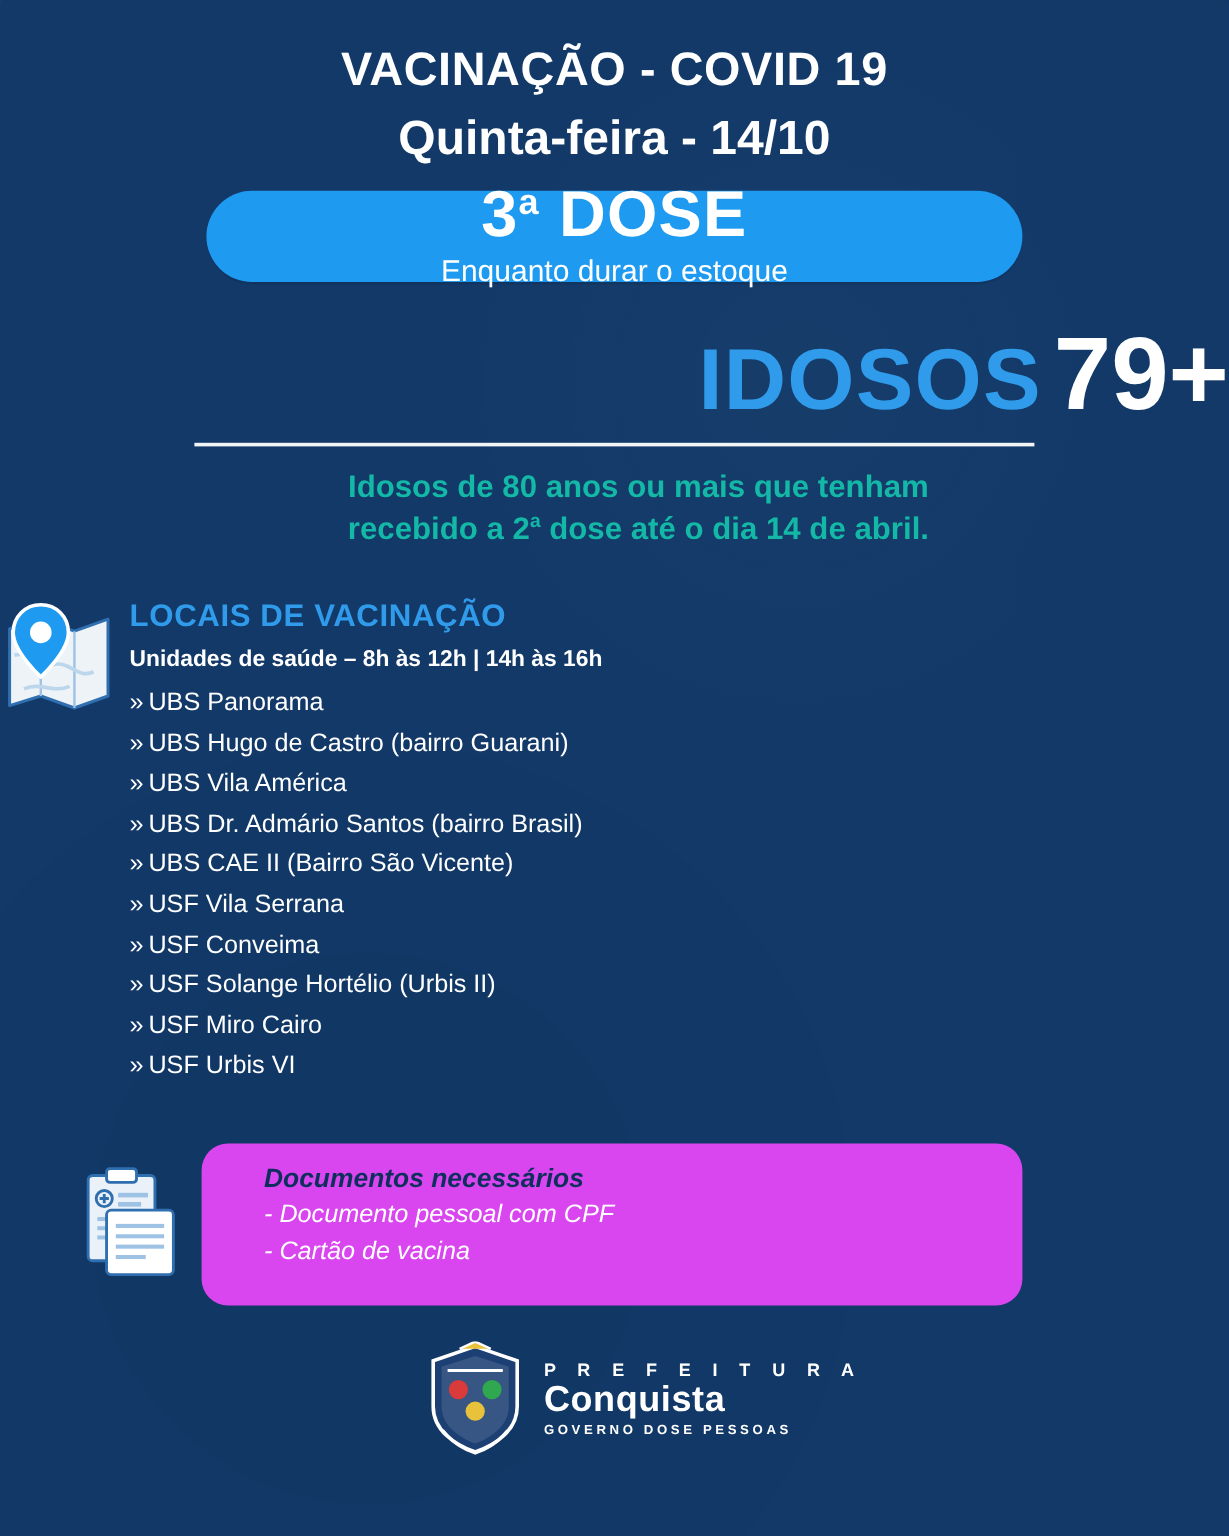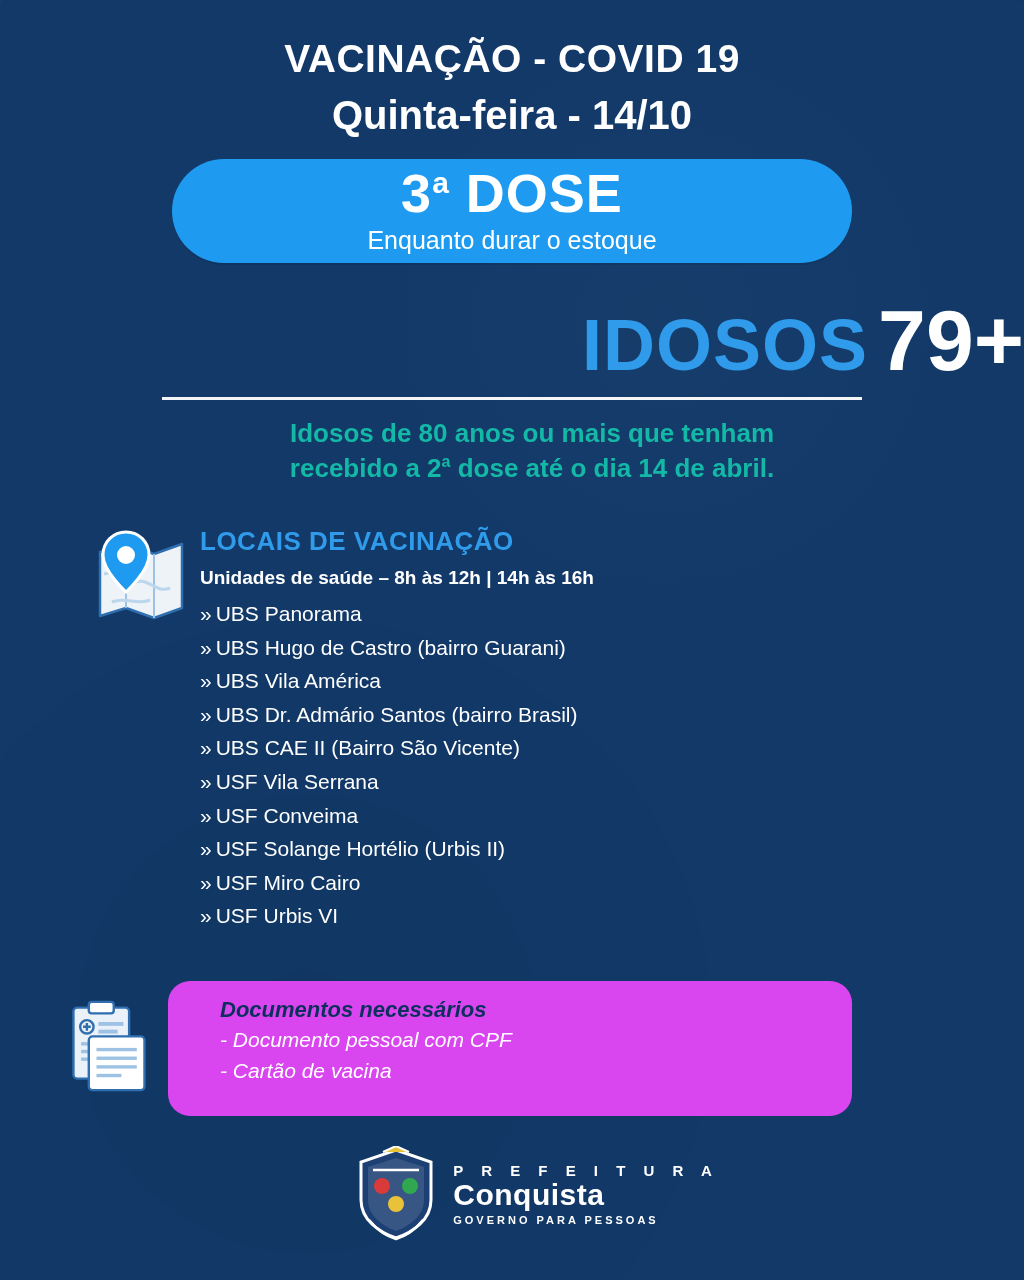--- a/index.html
+++ b/index.html
@@ -58,21 +58,21 @@
     font-size: 40px;
     font-weight: bold;
     margin-top: 12px;
     line-height: 1.1;
   }
 
   
   .dose-pill {
     margin: 22px auto 0;
     width: 680px;
-    height: 104px;
+    height: 76px;
     background: #1e9bf0;
     border-radius: 53px;
     display: flex;
     flex-direction: column;
     align-items: center;
     justify-content: center;
     box-shadow: 0 2px 0 rgba(0,0,0,0.08);
   }
   .dose-pill .dose-main {
     color: #ffffff;
@@ -127,24 +127,22 @@
     font-weight: bold;
     margin-top: 16px;
     line-height: 1.35;
     margin-left: 40px;
   }
   .criteria sup { font-size: 16px; vertical-align: super; line-height: 0; }
 
   
   .locations {
     margin-top: 40px;
-    padding-left: 60px;
     display: flex;
     align-items: flex-start;
-    margin-left: 32px;
   }
   .map-icon { width: 100px; flex: 0 0 100px; margin-top: 4px; }
 
   .loc-body { padding-left: 8px; }
   .loc-title {
     color: #2f9bea;
     font-size: 26px;
     font-weight: bold;
     letter-spacing: 0.5px;
   }
@@ -316,18 +314,18 @@
           <circle cx="57" cy="40" r="8" fill="#2fa84f"></circle>
           <circle cx="43" cy="58" r="8" fill="#e8c23a"></circle>
           <path d="M20 24 L66 24" stroke="#ffffff" stroke-width="2.5"></path>
           <path d="M30 6 L43 0 L56 6" fill="#e8c23a" stroke="#ffffff" stroke-width="2"></path>
           <path d="M16 74 C26 86 34 90 43 93 C52 90 60 86 70 74" fill="none" stroke="#ffffff" stroke-width="2.5"></path>
         </svg>
       </div>
       <div class="brand">
         <div class="pref">P R E F E I T U R A</div>
         <div class="city">Conquista</div>
-        <div class="slogan">GOVERNO PARA PESSOAS</div>
+        <div class="slogan">GOVERNO DOSE PESSOAS</div>
       </div>
     </div>
 
   </div>
 </div>
 
 </body></html>

